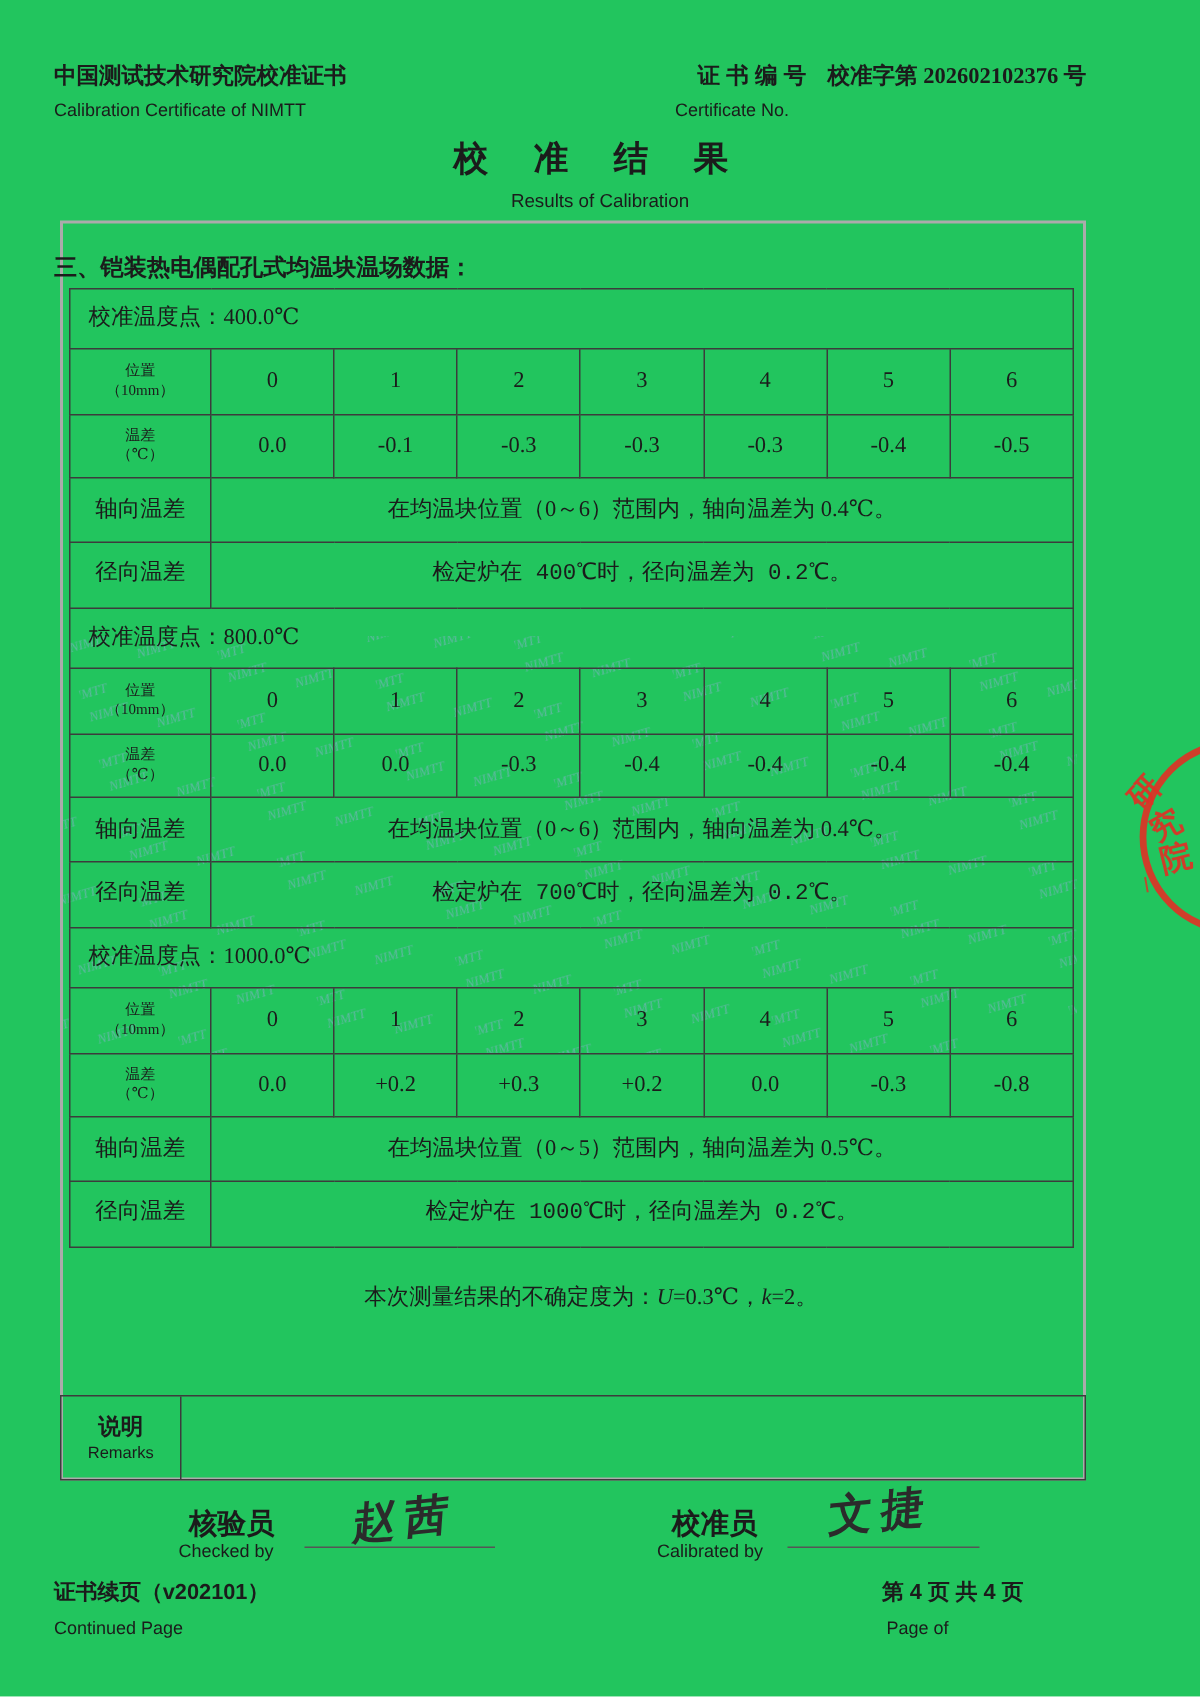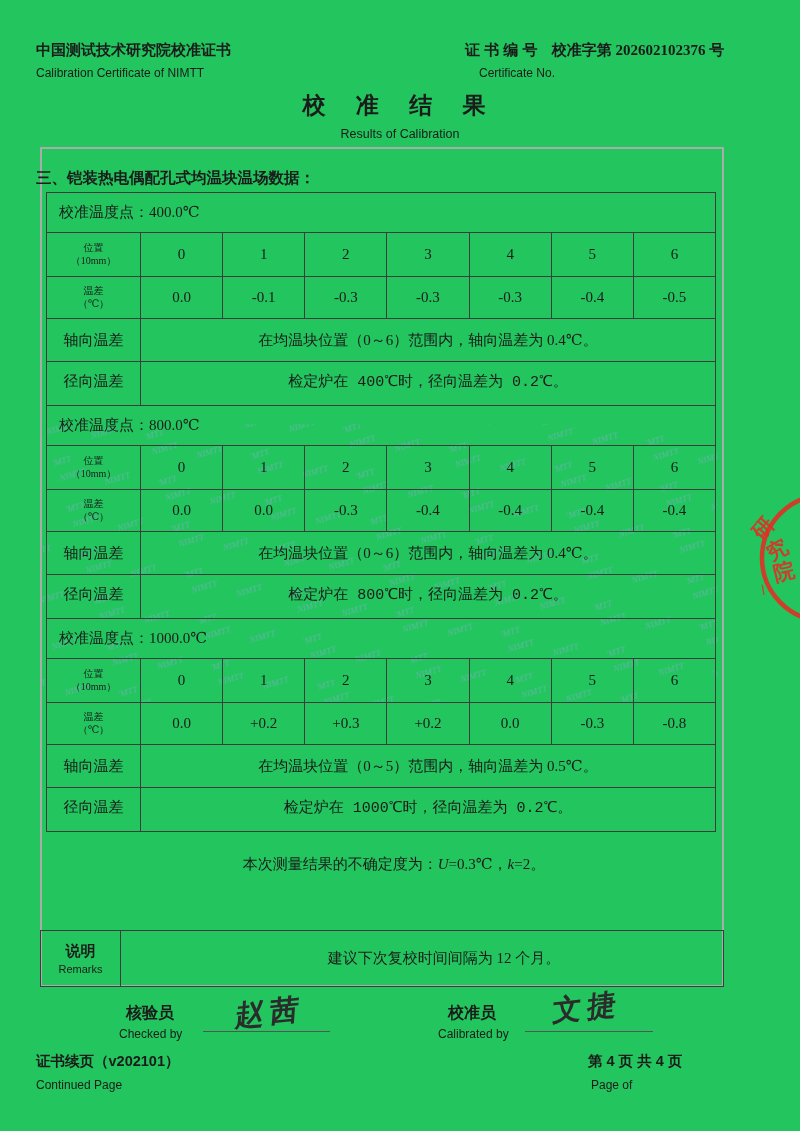--- a/index.html
+++ b/index.html
@@ -7,21 +7,21 @@
         font-family:"Liberation Serif","DejaVu Serif",serif;color:#1b1b1b;}
   .abs{position:absolute;}
   .sans{font-family:"Liberation Sans","DejaVu Sans",sans-serif;}
   .b{font-weight:bold;}
 
   
   .org-cn{left:36px;top:41px;font-size:15px;}
   .org-en{left:36px;top:66px;font-size:12px;}
   .cert-line{left:465px;top:41px;font-size:15px;}
   .cert-line .val{font-weight:600;font-family:"Liberation Serif","DejaVu Serif",serif;margin-left:10px;}
-  .cert-en{left:479px;top:66px;font-size:12px;}
+  .cert-en{left:450px;top:66px;font-size:12px;}
 
   
   .doc-title{left:0;top:90px;width:800px;text-align:center;font-size:23px;letter-spacing:12px;}
   .doc-subtitle{left:0;top:127px;width:800px;text-align:center;font-size:12.5px;}
 
   
   .frame{left:40px;top:147px;width:684px;height:840px;border:2px solid #ababab;box-sizing:border-box;z-index:0;}
   .section-heading{left:36px;top:168px;font-size:15.5px;z-index:3;}
 
   
@@ -46,21 +46,21 @@
   
   .remarks-box{left:40px;top:930px;width:684px;height:57px;border:1px solid #3c3c3c;box-sizing:border-box;
                display:flex;z-index:2;background:transparent;gap:44px;}
   .remarks-label{width:80px;border-right:1px solid #3c3c3c;box-sizing:border-box;display:flex;flex-direction:column;
                  align-items:center;justify-content:center;}
   .remarks-label .cn{font-size:15px;font-weight:bold;font-family:"Liberation Sans","DejaVu Sans",sans-serif;}
   .remarks-label .en{font-size:11px;font-family:"Liberation Sans","DejaVu Sans",sans-serif;margin-top:2px;}
   .remarks-text{flex:1;display:flex;align-items:center;justify-content:center;font-size:15px;}
 
   
-  .sig-label-cn{font-size:16px;font-weight:bold;}
+  .sig-label-cn{font-size:19px;font-weight:bold;}
   .sig-label-en{font-size:12px;}
   .sig-line{border-bottom:1.5px solid #555;}
   .signature{font-size:29px;font-weight:600;transform:rotate(-6deg) skewX(-10deg);color:#2b2b2b;
              text-align:center;letter-spacing:6px;}
 
   
   .foot-cn{font-size:14.5px;}
   .foot-en{font-size:12px;}
 
   
@@ -176,21 +176,21 @@
       <td>-0.4</td>
       <td>-0.4</td>
       <td>-0.4</td>
     </tr>
     <tr class="r-axial">
       <td>轴向温差</td>
       <td colspan="7">在均温块位置（0～6）范围内，轴向温差为 0.4℃。</td>
     </tr>
     <tr class="r-radial">
       <td>径向温差</td>
-      <td colspan="7">检定炉在 800℃时，径向温差为 0.2℃。</td>
+      <td colspan="7">检定炉在 700℃时，径向温差为 0.2℃。</td>
     </tr>
 
     <tr class="r-cal">
           <td class="cal" colspan="8">校准温度点：1000.0℃</td>
         </tr>
     <tr class="r-pos">
       <td class="hdr2">
         <div>位置</div>
         <div>（10mm）</div>
       </td>
@@ -228,21 +228,20 @@
 
   <div class="abs uncertainty">
     <span>本次测量结果的不确定度为：</span><span class="it">U</span><span>=0.3℃，</span><span class="it">k</span><span>=2。</span>
   </div>
 
   <div class="abs remarks-box">
     <div class="remarks-label">
       <div class="cn">说明</div>
       <div class="en">Remarks</div>
     </div>
-    <div class="remarks-text">建议下次复校时间间隔为 12 个月。</div>
   </div>
 
   <div class="abs sans sig-label-cn" style="left:126px;top:1003px;">核验员</div>
   <div class="abs sans sig-label-en" style="left:119px;top:1027px;">Checked by</div>
   <div class="abs sig-line" style="left:203px;top:1008px;width:127px;height:23px;"></div>
   <div class="abs signature" style="left:215px;top:993px;width:110px;">赵茜</div>
 
   <div class="abs sans sig-label-cn" style="left:448px;top:1003px;">校准员</div>
   <div class="abs sans sig-label-en" style="left:438px;top:1027px;">Calibrated by</div>
   <div class="abs sig-line" style="left:525px;top:1008px;width:128px;height:23px;"></div>

